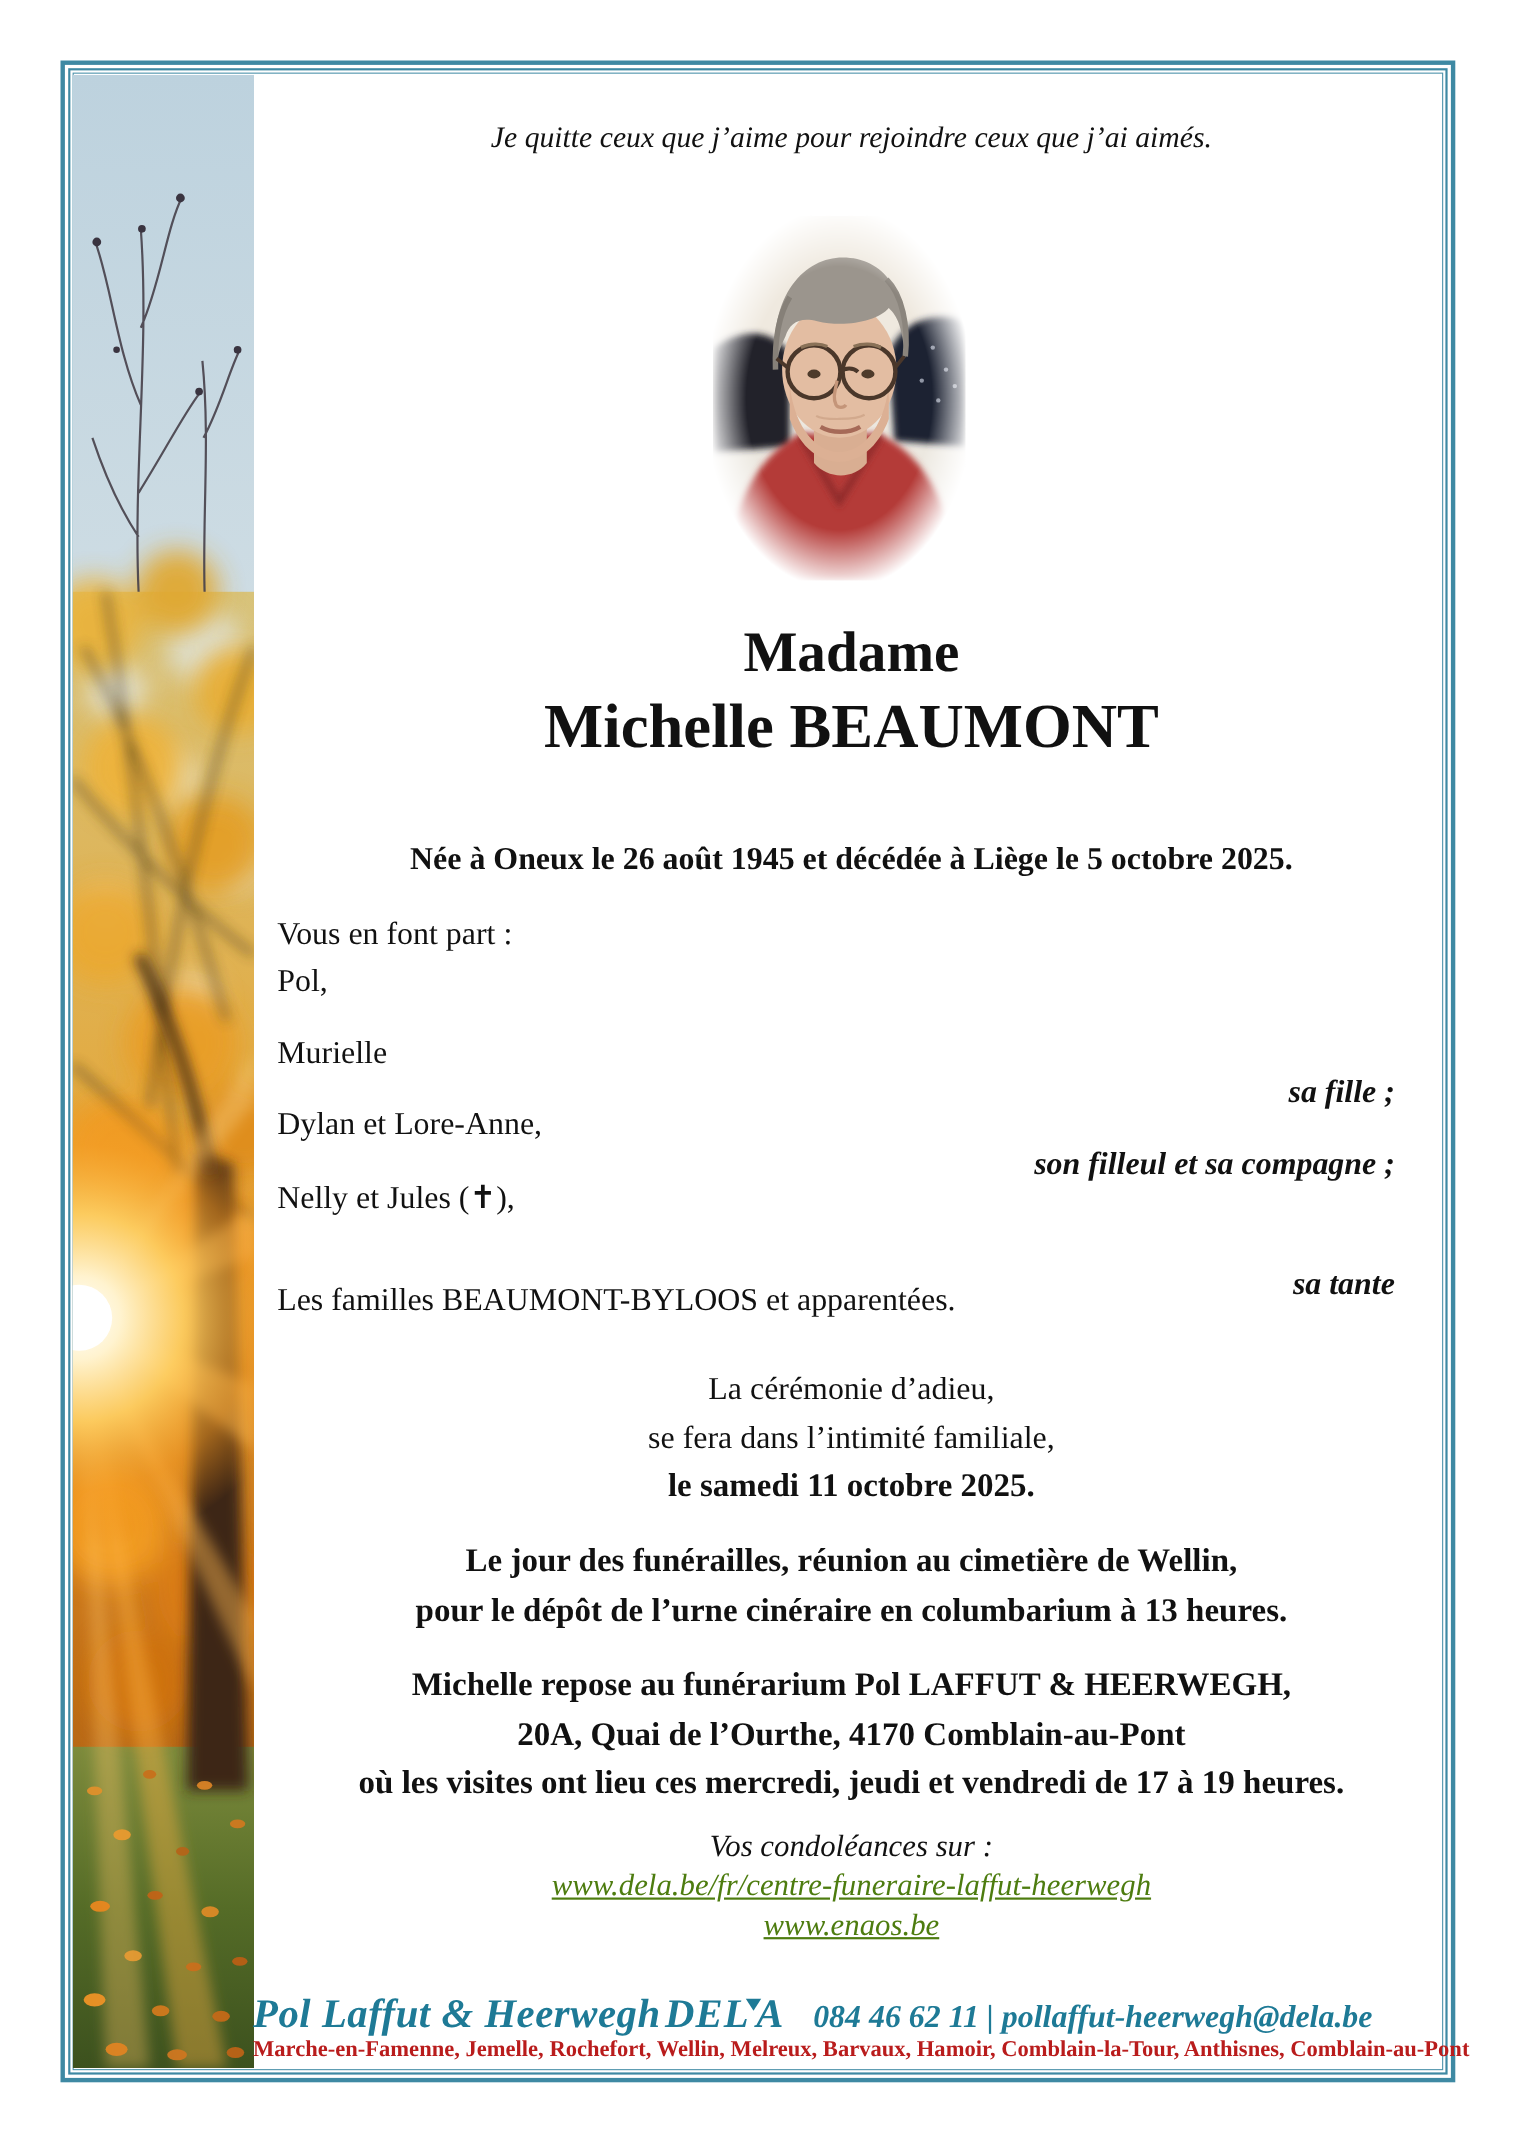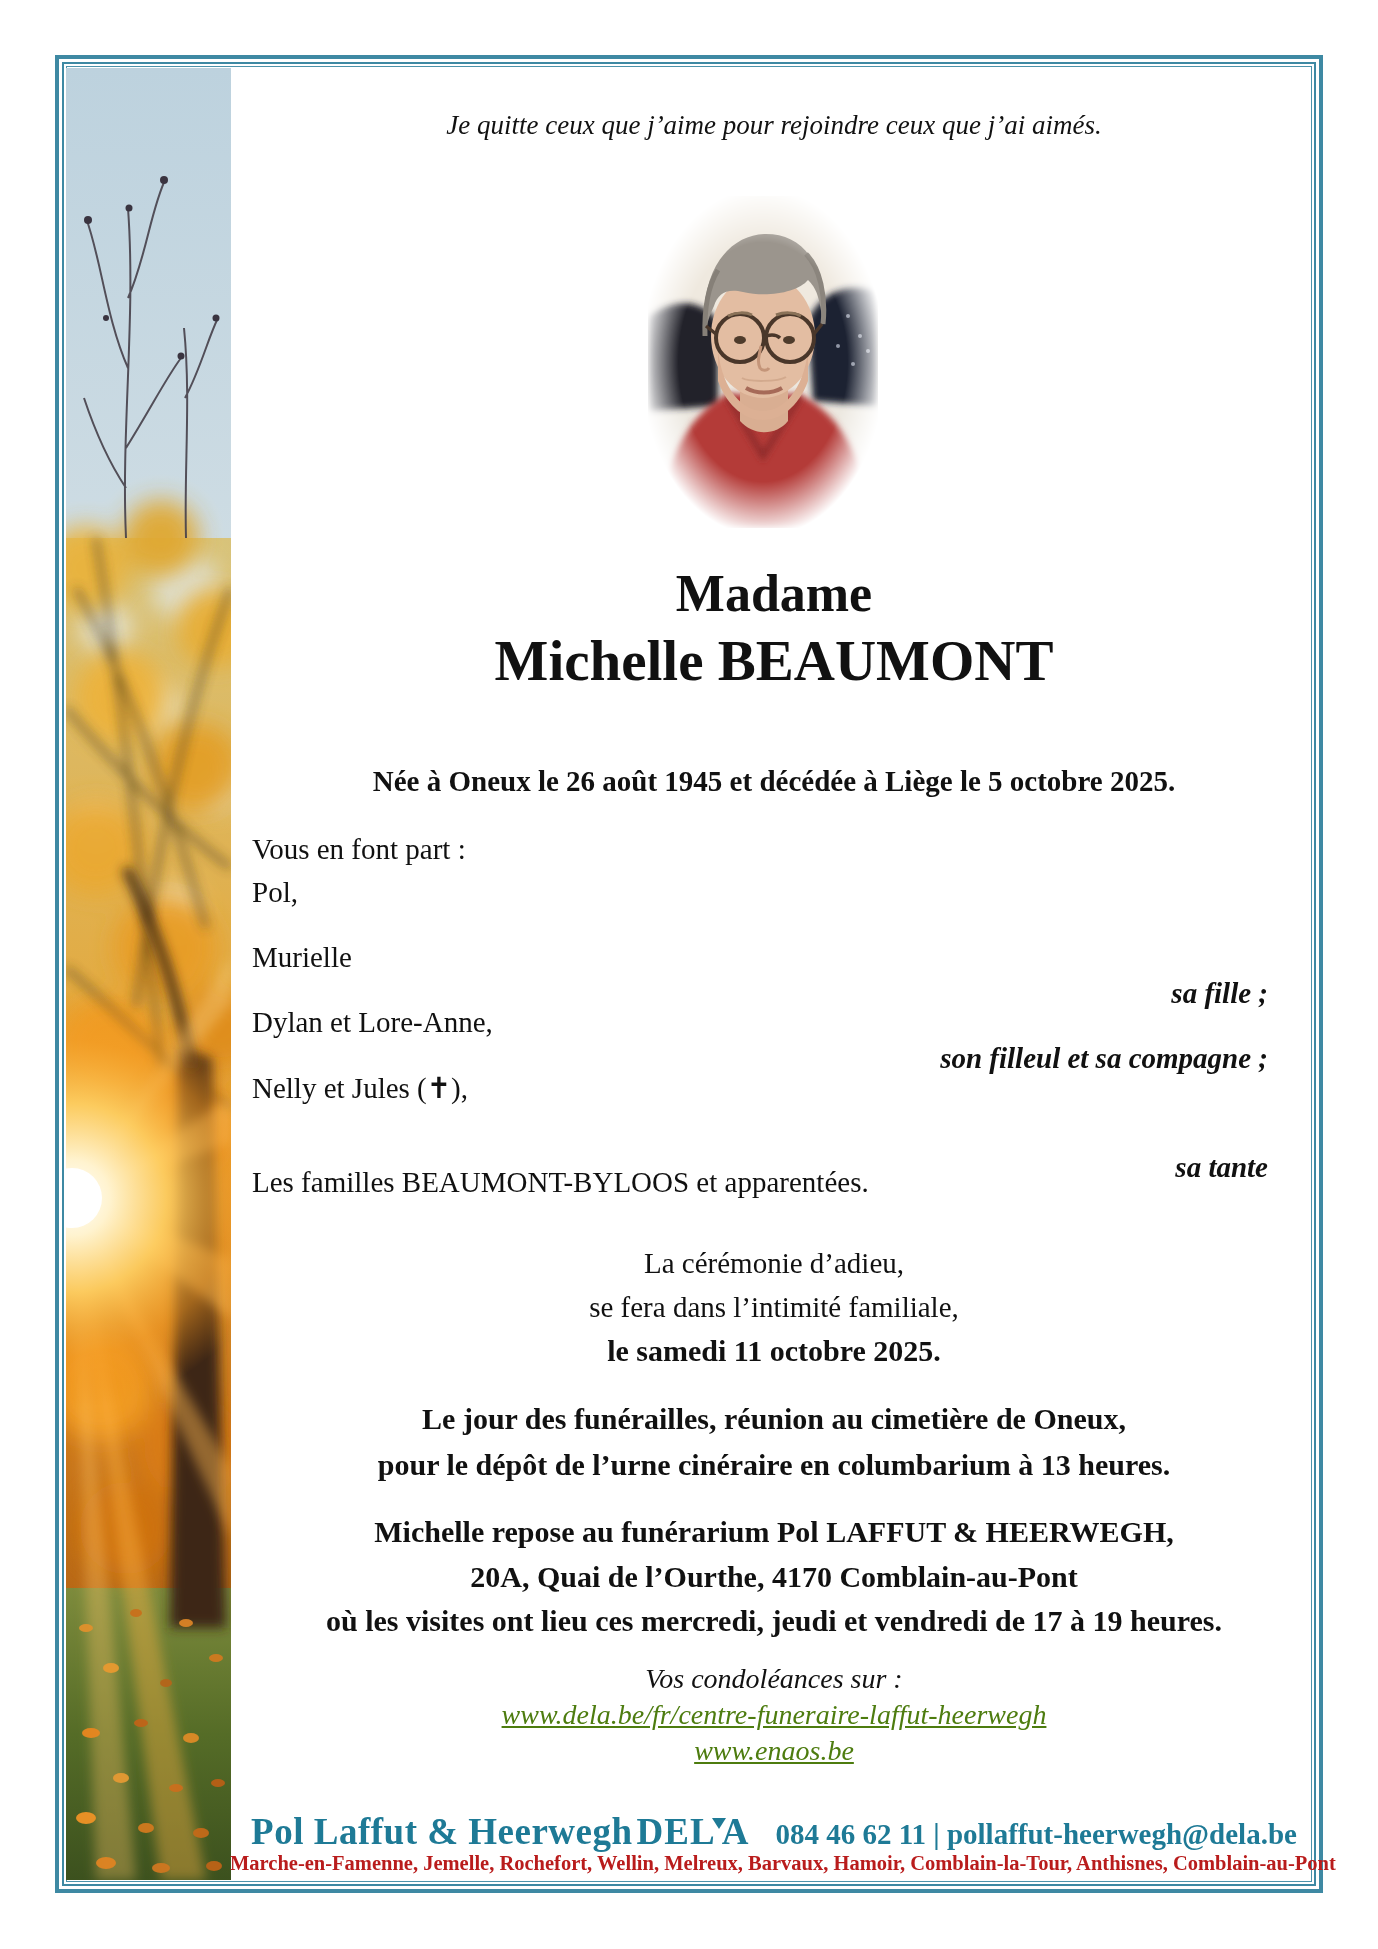--- a/index.html
+++ b/index.html
@@ -44,21 +44,21 @@
   .cer-date{top:1334px;font-weight:bold;font-size:30px;}
   .bold30{font-weight:bold;font-size:30px;}
   .fun-0{top:1402px;} .fun-1{top:1448px;}
   .rep-0{top:1515px;} .rep-1{top:1560px;} .rep-2{top:1604px;}
 
   .condol{top:1663px;font-style:italic;font-size:28px;}
   .linkline{font-style:italic;font-size:28px;}
   .link1{top:1699px;} .link2{top:1735px;}
   .linkline a{color:#4d7c0f;text-decoration:underline;cursor:pointer;}
 
-  .footer1{position:absolute;left:230px;top:1810px;width:1088px;display:flex;justify-content:center;align-items:baseline;gap:26px;color:#1e7a96;white-space:nowrap;}
+  .footer1{position:absolute;left:230px;top:1810px;width:1088px;display:flex;align-items:baseline;gap:26px;color:#1e7a96;white-space:nowrap;font-style:italic;}
   .brand{font-size:37px;font-weight:bold;letter-spacing:.5px;}
   .dela{font-size:37px;font-weight:bold;letter-spacing:1px;}
   .dela-tri{display:inline-block;width:0;height:0;border-left:7px solid transparent;border-right:7px solid transparent;border-top:11px solid #1e7a96;vertical-align:15px;margin:0 -4px;}
   .contact{font-size:29px;font-weight:bold;}
   .towns{top:1852px;color:#b91c1c;font-weight:bold;font-size:20.5px;}
 </style>
 </head>
 <body>
 
 <div class="page">
@@ -251,21 +251,21 @@
   <div class="rightline body-text relation fam-2r">son filleul et sa compagne ;</div>
   <div class="leftline body-text fam-3n">Nelly et Jules (✝),</div>
   <div class="rightline body-text relation fam-3r">sa tante</div>
 
   <div class="leftline body-text families">Les familles BEAUMONT-BYLOOS et apparentées.</div>
 
   <div class="line body-text cer-0">La cérémonie d’adieu,</div>
   <div class="line body-text cer-1">se fera dans l’intimité familiale,</div>
   <div class="line cer-date">le samedi 11 octobre 2025.</div>
 
-  <div class="line bold30 fun-0">Le jour des funérailles, réunion au cimetière de Oneux,</div>
+  <div class="line bold30 fun-0">Le jour des funérailles, réunion au cimetière de Wellin,</div>
   <div class="line bold30 fun-1">pour le dépôt de l’urne cinéraire en columbarium à 13 heures.</div>
 
   <div class="line bold30 rep-0">Michelle repose au funérarium Pol LAFFUT &amp; HEERWEGH,</div>
   <div class="line bold30 rep-1">20A, Quai de l’Ourthe, 4170 Comblain-au-Pont</div>
   <div class="line bold30 rep-2">où les visites ont lieu ces mercredi, jeudi et vendredi de 17 à 19 heures.</div>
 
   <div class="line condol">Vos condoléances sur :</div>
   <div class="line linkline link1"><a>www.dela.be/fr/centre-funeraire-laffut-heerwegh</a></div>
   <div class="line linkline link2"><a>www.enaos.be</a></div>
 

